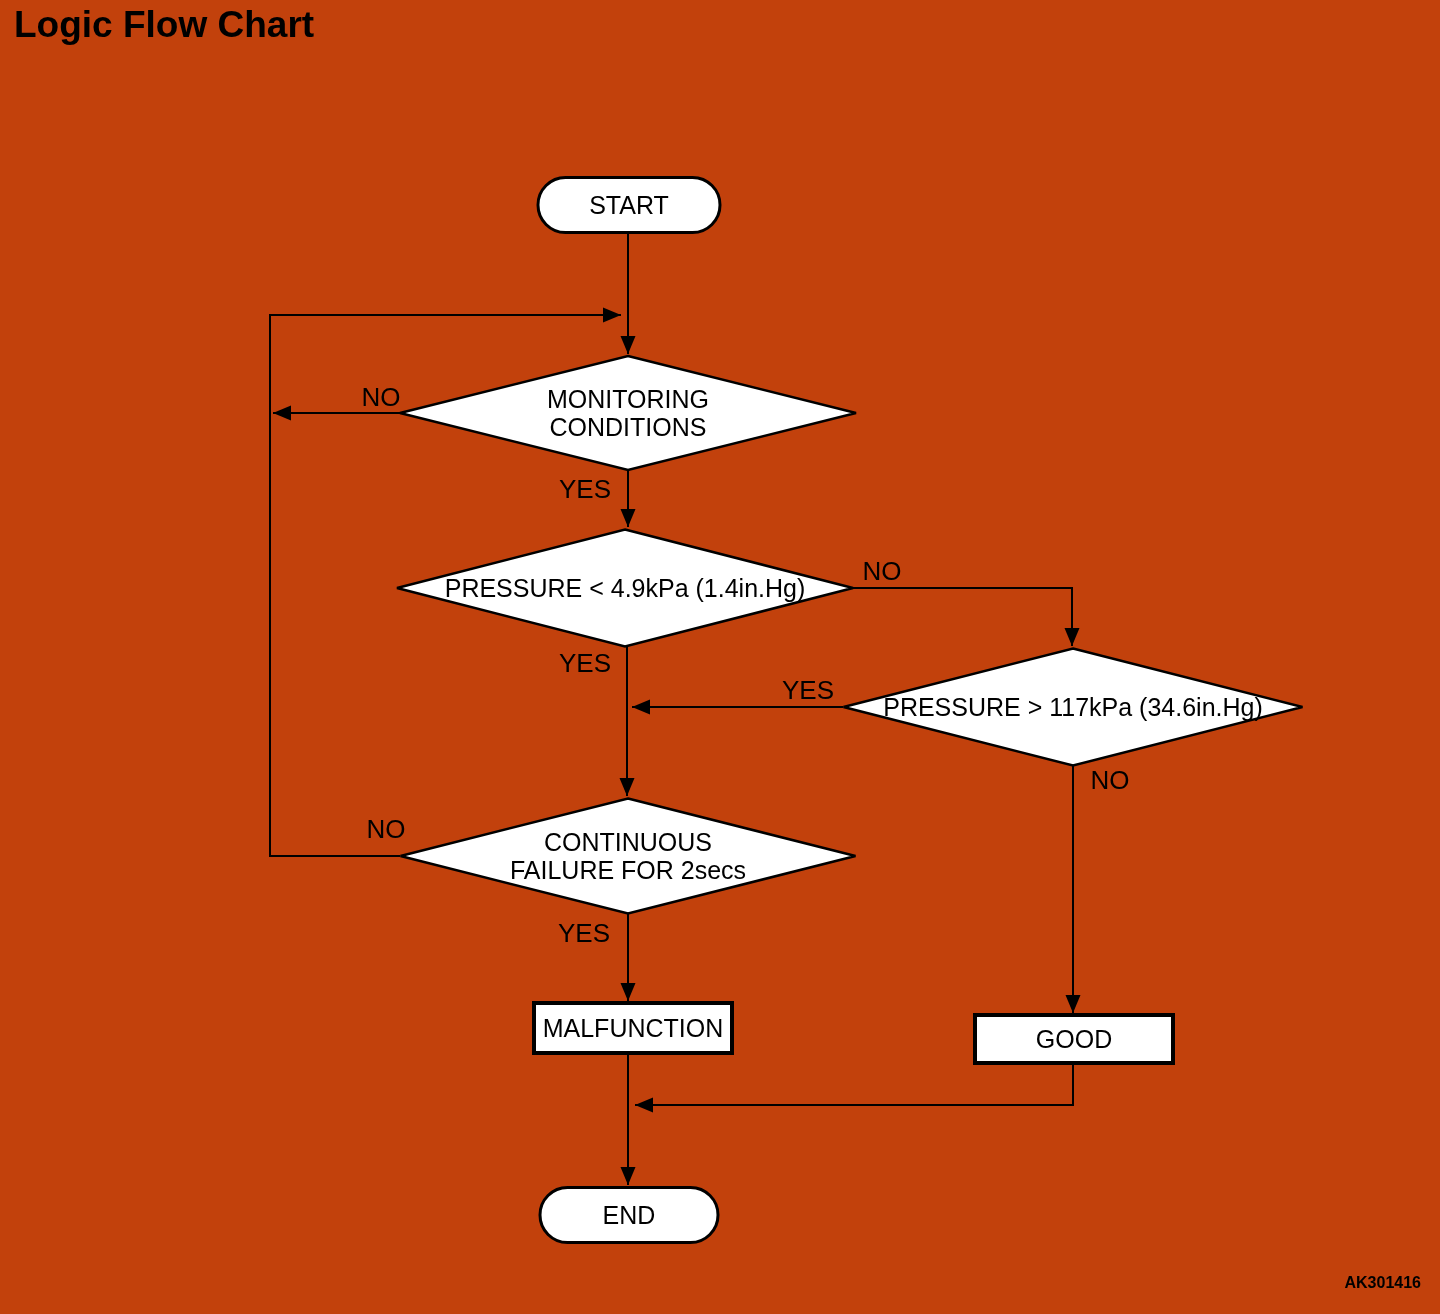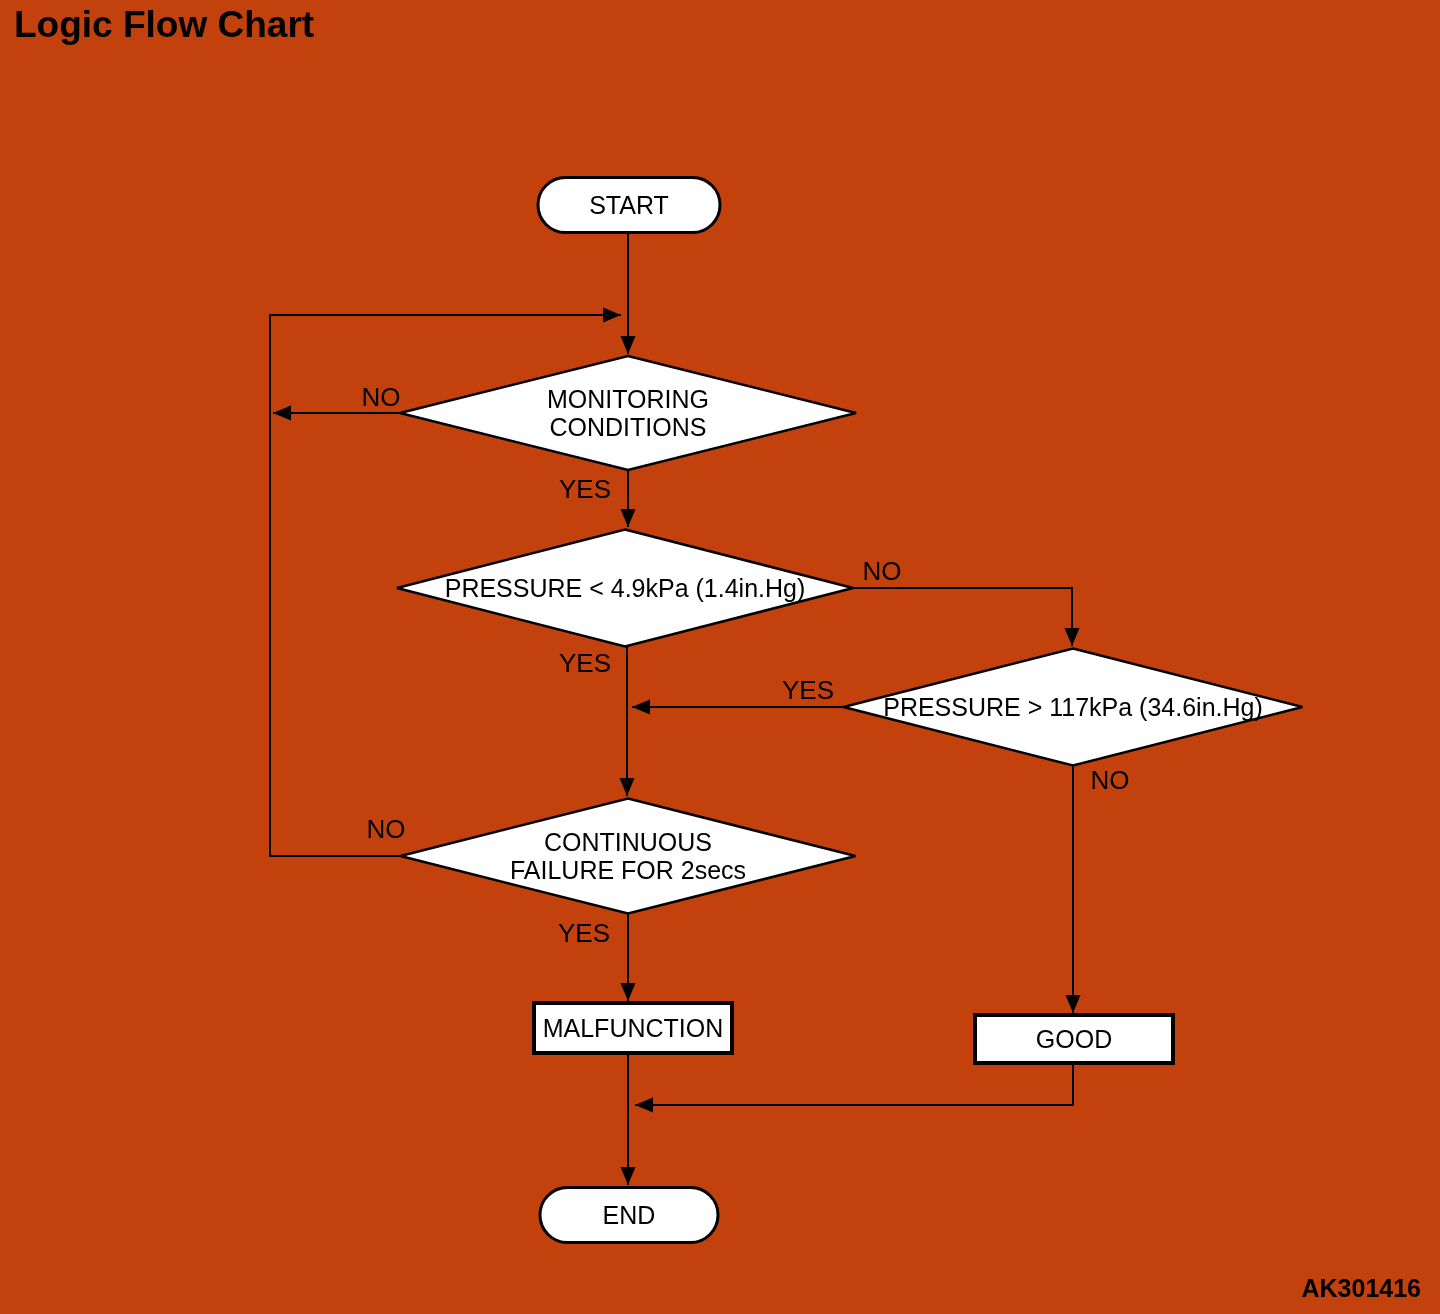--- a/index.html
+++ b/index.html
@@ -25,21 +25,21 @@
     margin: 0;
     font-size: 37px;
     font-weight: bold;
     color: #000000;
     letter-spacing: 0px;
   }
   .figure-code {
     position: absolute;
     top: 1274px;
     right: 23px;
-    font-size: 25px;
+    font-size: 16px;
     font-weight: bold;
     color: #000000;
   }
   .flowchart-svg {
     position: absolute;
     top: 0;
     left: 0;
     width: 1440px;
     height: 1314px;
   }

